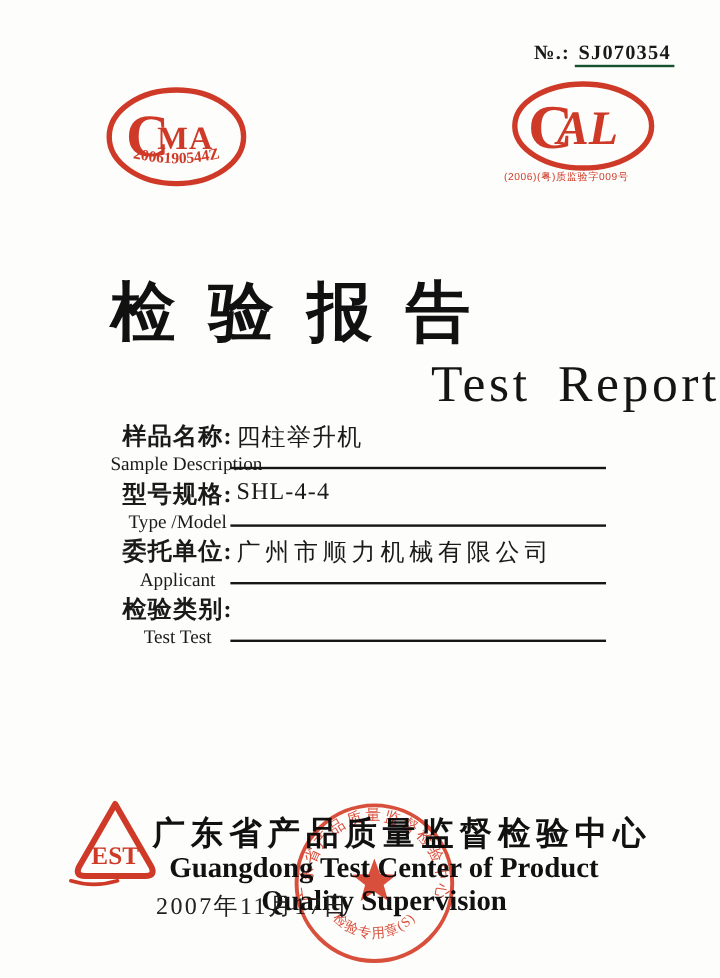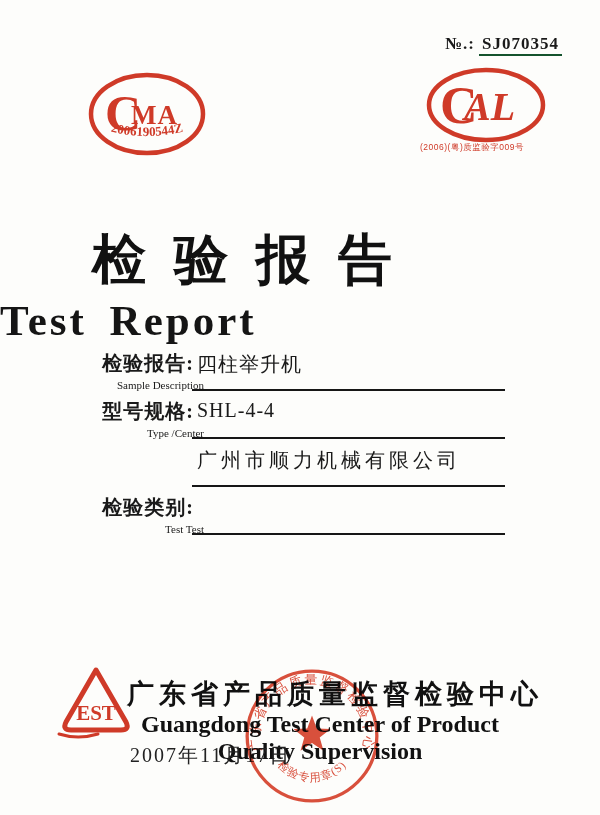--- a/index.html
+++ b/index.html
@@ -26,29 +26,29 @@
   }
   
   .title-cn {
     position:absolute; top:224px; left:0; width:484px;
     text-align:center; font-size:54px; font-weight:bold;
     letter-spacing:28px; margin-right:-28px; text-indent:28px;
     color:#111;
   }
   .title-en {
     position:absolute; top:296px; left:0; width:600px;
-    text-align:left; font-size:43px; font-weight:bold;
+    text-align:right; font-size:43px; font-weight:normal;
     letter-spacing:3px; word-spacing:9px; color:#151515;
   }
   
   .form-area { position:absolute; left:0; top:0; width:600px; height:815px; }
   .frow { position:absolute; left:92px; width:420px; height:48px; }
   .flabel { position:absolute; left:0; top:0; width:112px; text-align:center; }
   .flabel-cn { font-size:20px; font-weight:600; letter-spacing:1px; white-space:nowrap; }
-  .flabel-en { font-size:11px; margin-top:2px; white-space:nowrap;text-align:right; }
+  .flabel-en { font-size:16px; margin-top:2px; white-space:nowrap; }
   .fvalue {
     position:absolute; left:105px; top:1px; font-size:20px;
     white-space:nowrap; letter-spacing:1px;
   }
   .fvalue.spread { letter-spacing:4px; }
   .fline {
     position:absolute; left:100px; top:39px; width:313px;
     border-top:2.2px solid #161616;
   }
   
@@ -98,37 +98,41 @@
   </svg>
   <div class="cal-caption">(2006)(粤)质监验字009号</div>
 
   <div class="title-cn">检验报告</div>
   <div class="title-en">Test Report</div>
 
   <div class="form-area">
 
     <div class="frow" style="top:350px">
       <div class="flabel">
-        <div class="flabel-cn">检验报告:</div>
+        <div class="flabel-cn">样品名称:</div>
         <div class="flabel-en">Sample Description</div>
       </div>
       <div class="fvalue">四柱举升机</div>
       <div class="fline"></div>
     </div>
 
     <div class="frow" style="top:398px">
       <div class="flabel">
         <div class="flabel-cn">型号规格:</div>
-        <div class="flabel-en">Type /Center</div>
+        <div class="flabel-en">Type /Model</div>
       </div>
       <div class="fvalue">SHL-4-4</div>
       <div class="fline"></div>
     </div>
 
     <div class="frow" style="top:446px">
+      <div class="flabel">
+        <div class="flabel-cn">委托单位:</div>
+        <div class="flabel-en">Applicant</div>
+      </div>
       <div class="fvalue spread">广州市顺力机械有限公司</div>
       <div class="fline"></div>
     </div>
 
     <div class="frow" style="top:494px">
       <div class="flabel">
         <div class="flabel-cn">检验类别:</div>
         <div class="flabel-en">Test Test</div>
       </div>
       <div class="fline"></div>

